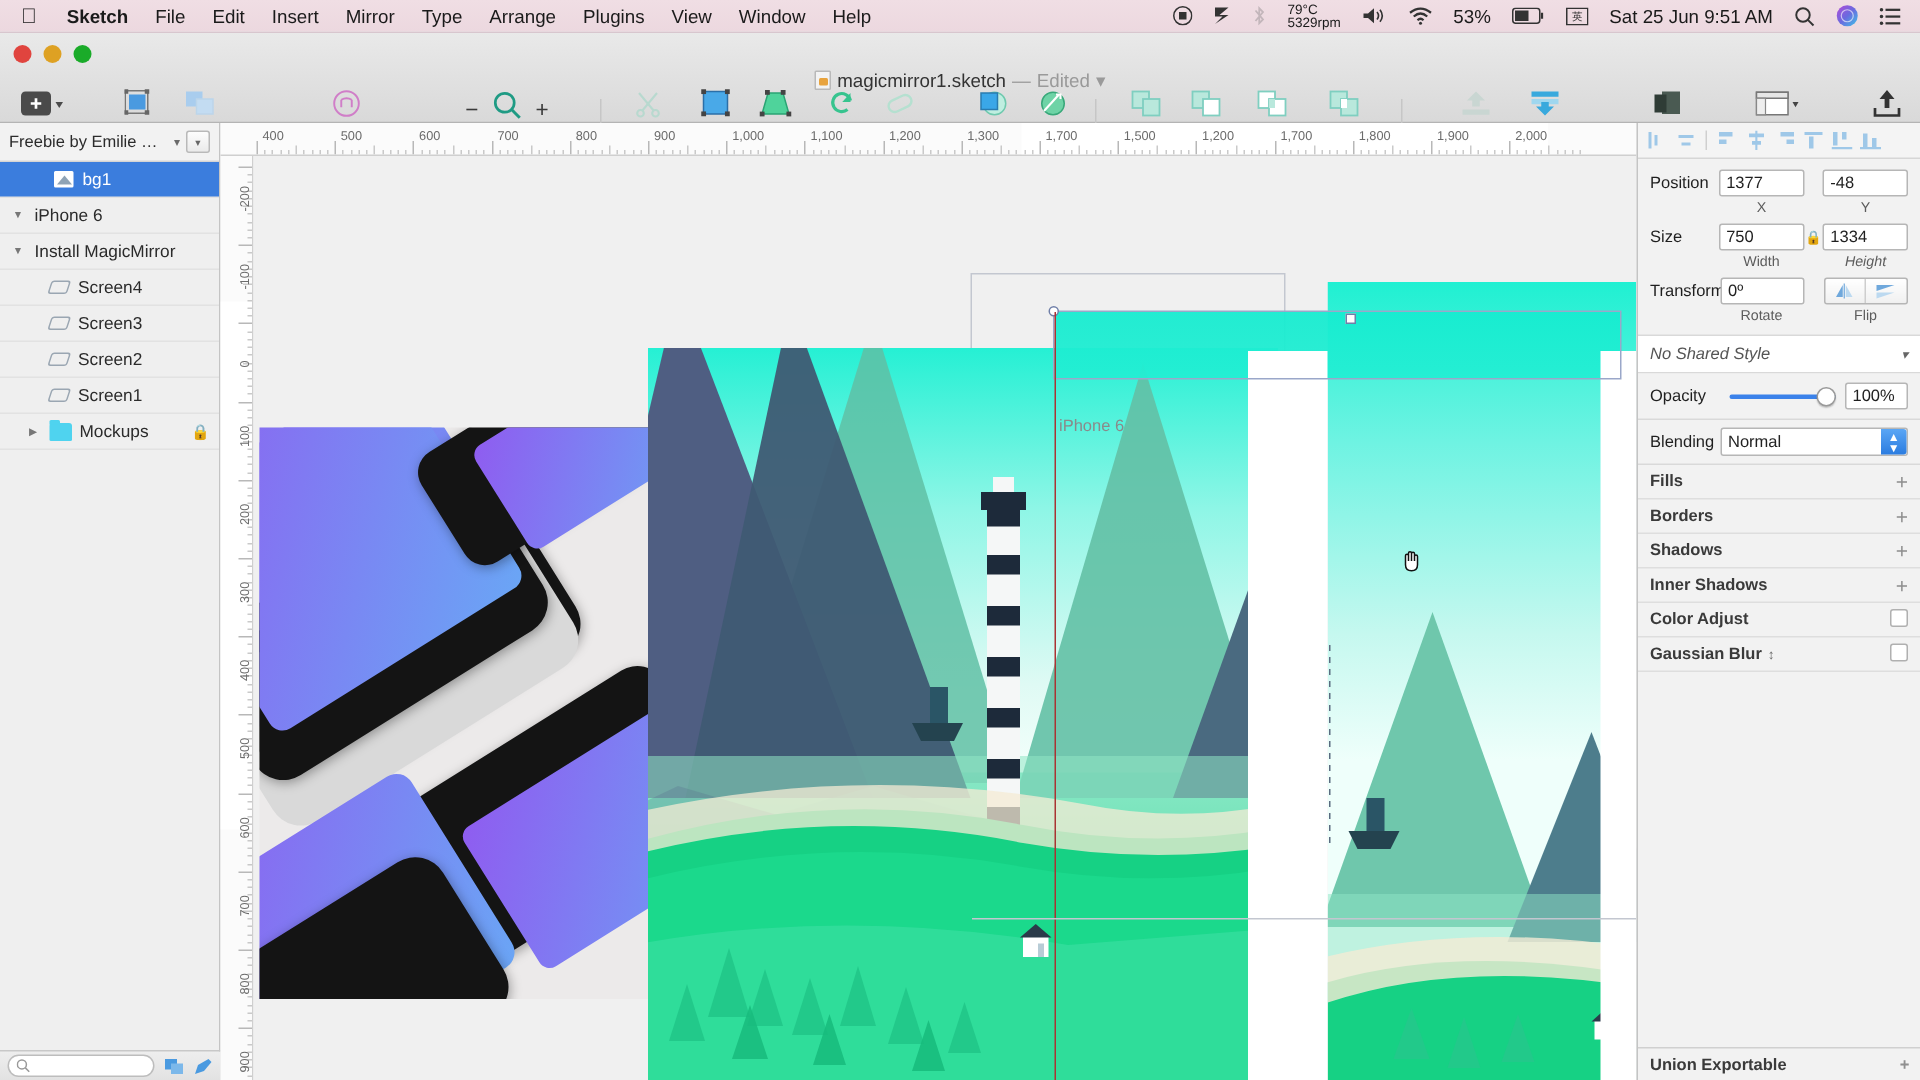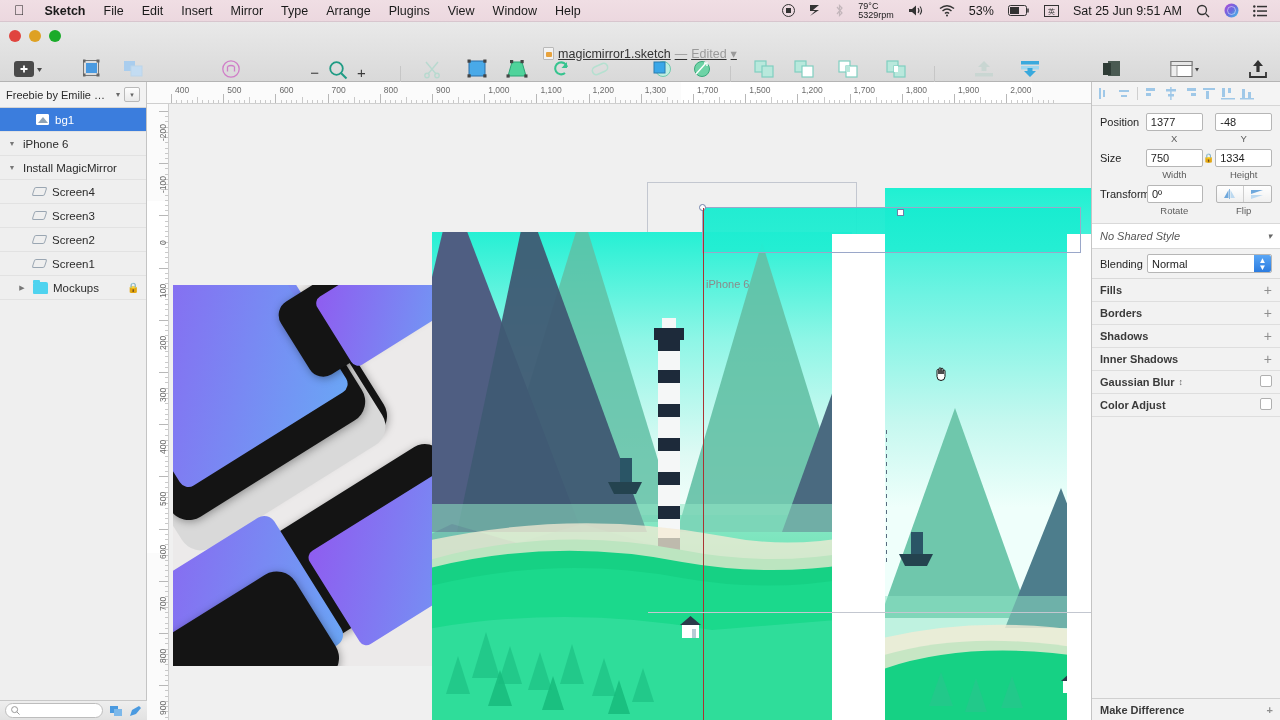--- a/index.html
+++ b/index.html
@@ -34,21 +34,21 @@
     position: absolute; top: 22px; left: 0; width: 1280px; height: 60px;
     background: linear-gradient(180deg,#e9e9e9 0%,#d9d9d9 100%);
     border-bottom: 1px solid #b4b4b4;
   }
   .traffic { position: absolute; top: 8px; left: 9px; display: flex; gap: 8px; }
   .dot { width: 12px; height: 12px; border-radius: 50%; }
   .dot.r { background: #e0443e; } .dot.y { background: #dea123; } .dot.g { background: #1aab29; }
   .doc-title {
     position: absolute; top: 24px; left: 0; width: 1280px; text-align: center;
     font-size: 12.5px; color: #333; display: flex; justify-content: center;
-    align-items: center; gap: 4px; text-decoration: underline;
+    align-items: center; gap: 4px;
   }
   .doc-title .edited { color: #9a9a9a; }
   .doc-ico { width: 11px; height: 13px; background: #f3f3f3; border: 1px solid #b9b9b9;
              border-radius: 1px; position: relative; }
   .doc-ico::after { content:""; position:absolute; left:2px; top:4px; width:6px; height:5px;
                     background:#e8a33d; border-radius:1px; }
   .tb-items { position: absolute; top: 36px; left: 0; width: 1280px; height: 46px; }
   .tbi {
     position: absolute; top: 0; width: 60px; text-align: center;
     display: flex; flex-direction: column; align-items: center; gap: 3px;
@@ -1190,21 +1190,21 @@
       <div class="fld-row">
         <span class="fld-lbl">Size</span>
         <span class="inp" style="width:58px;">750</span>
         <span class="lockico">🔒</span>
         <span class="inp" style="width:58px;">1334</span>
       </div>
       <div class="sub-row">
         <span style="width:47px;"></span>
         <span class="sub" style="width:58px;">Width</span>
         <span style="width:13px;"></span>
-        <span class="sub" style="width:58px;">Height</span>
+        <span class="sub" style="width:58px;font-style:italic;">Height</span>
       </div>
 
       <div class="fld-row">
         <span class="fld-lbl">Transform</span>
         <span class="inp" style="width:58px;">0º</span>
         <span style="width:13px;"></span>
         <span class="flipbox">
           <span class="flipbtn">
             <svg width="15" height="12" viewBox="0 0 15 12">
                 <path d="M6.5 1 L6.5 11" stroke="#6fa8dc" stroke-width="0.8"></path>
@@ -1227,20 +1227,28 @@
         <span class="sub" style="width:58px;">Flip</span>
       </div>
     </div>
 
 
     <div class="shared">
       <span>No Shared Style</span>
       <span class="stepper">▾</span>
     </div>
 
+    <div class="insp-sec" style="display:flex; align-items:center; padding:6px 8px;">
+      <span class="fld-lbl">Opacity</span>
+      <span class="slider">
+        <span class="sl-track"></span>
+          <span class="sl-knob"></span>
+      </span>
+      <span class="inp" style="width:42px;">100%</span>
+    </div>
 
     <div class="insp-sec" style="display:flex; align-items:center; padding:5px 8px;">
       <span class="fld-lbl">Blending</span>
       <span class="blend-sel">
         <span>Normal</span>
         <span class="blend-arrow">
             <span>▲</span>
             <span>▼</span>
           </span>
       </span>
@@ -1256,28 +1264,28 @@
     </div>
     <div class="acc-row">
       <span>Shadows</span>
       <span class="plus">+</span>
     </div>
     <div class="acc-row">
       <span>Inner Shadows</span>
       <span class="plus">+</span>
     </div>
     <div class="acc-row">
+      <span>Color Adjust</span>
+      <span class="plus" style="font-size:11px;"><span class="cb"></span></span>
+    </div>
+    <div class="acc-row">
       <span>Gaussian Blur</span>
       <span class="stepper" style="margin-left:4px;">↕</span>
       <span class="plus" style="font-size:11px;"><span class="cb"></span></span>
     </div>
-    <div class="acc-row">
-      <span>Color Adjust</span>
-      <span class="plus" style="font-size:11px;"><span class="cb"></span></span>
-    </div>
 
     <div class="insp-bottom">
-      <span>Make Difference</span>
+      <span>Union Exportable</span>
       <span class="plus" style="margin-left:auto; color:#8f8f8f;">+</span>
     </div>
   </div>
 
 </div>
 
 </body></html>

